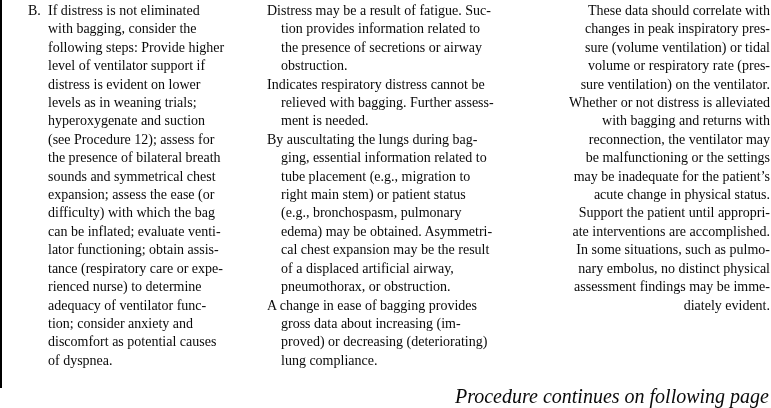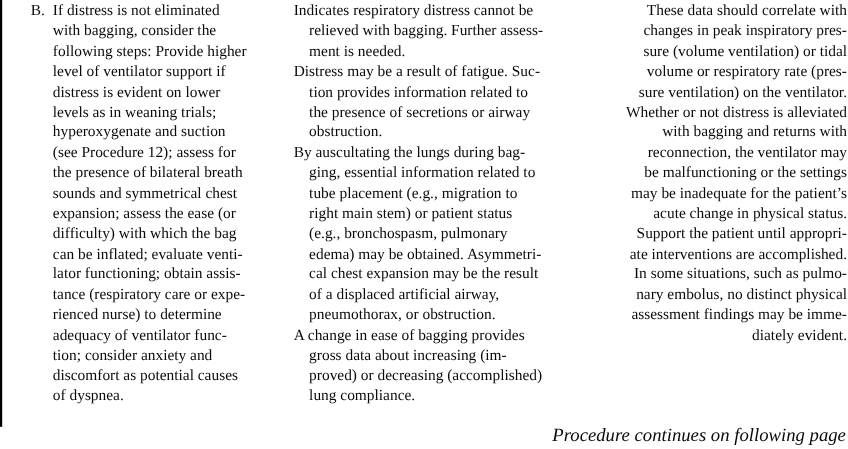--- a/index.html
+++ b/index.html
@@ -64,21 +64,21 @@
   .col-considerations .para {
     padding-left: 19px;
     text-indent: -19px;
     text-align: right;
   }
   .footer-note {
     position: absolute;
     top: 387px;
     right: 2px;
     font-style: italic;
-    font-size: 17px;
+    font-size: 20px;
     white-space: pre;
   }
 </style>
 </head>
 <body>
 
 <div class="scan-edge"></div>
 
 <div class="col col-steps">
   <div class="step-item">
@@ -100,39 +100,39 @@
 tance (respiratory care or expe-
 rienced nurse) to determine
 adequacy of ventilator func-
 tion; consider anxiety and
 discomfort as potential causes
 of dyspnea.</div>
   </div>
 </div>
 
 <div class="col col-rationale">
-  <p class="para">Indicates respiratory distress cannot be
-relieved with bagging. Further assess-
-ment is needed.</p>
   <p class="para">Distress may be a result of fatigue. Suc-
 tion provides information related to
 the presence of secretions or airway
 obstruction.</p>
+  <p class="para">Indicates respiratory distress cannot be
+relieved with bagging. Further assess-
+ment is needed.</p>
   <p class="para">By auscultating the lungs during bag-
 ging, essential information related to
 tube placement (e.g., migration to
 right main stem) or patient status
 (e.g., bronchospasm, pulmonary
 edema) may be obtained. Asymmetri-
 cal chest expansion may be the result
 of a displaced artificial airway,
 pneumothorax, or obstruction.</p>
   <p class="para">A change in ease of bagging provides
 gross data about increasing (im-
-proved) or decreasing (accomplished)
+proved) or decreasing (deteriorating)
 lung compliance.</p>
 </div>
 
 <div class="col col-considerations">
   <p class="para">These data should correlate with
 changes in peak inspiratory pres-
 sure (volume ventilation) or tidal
 volume or respiratory rate (pres-
 sure ventilation) on the ventilator.</p>
   <p class="para">Whether or not distress is alleviated

